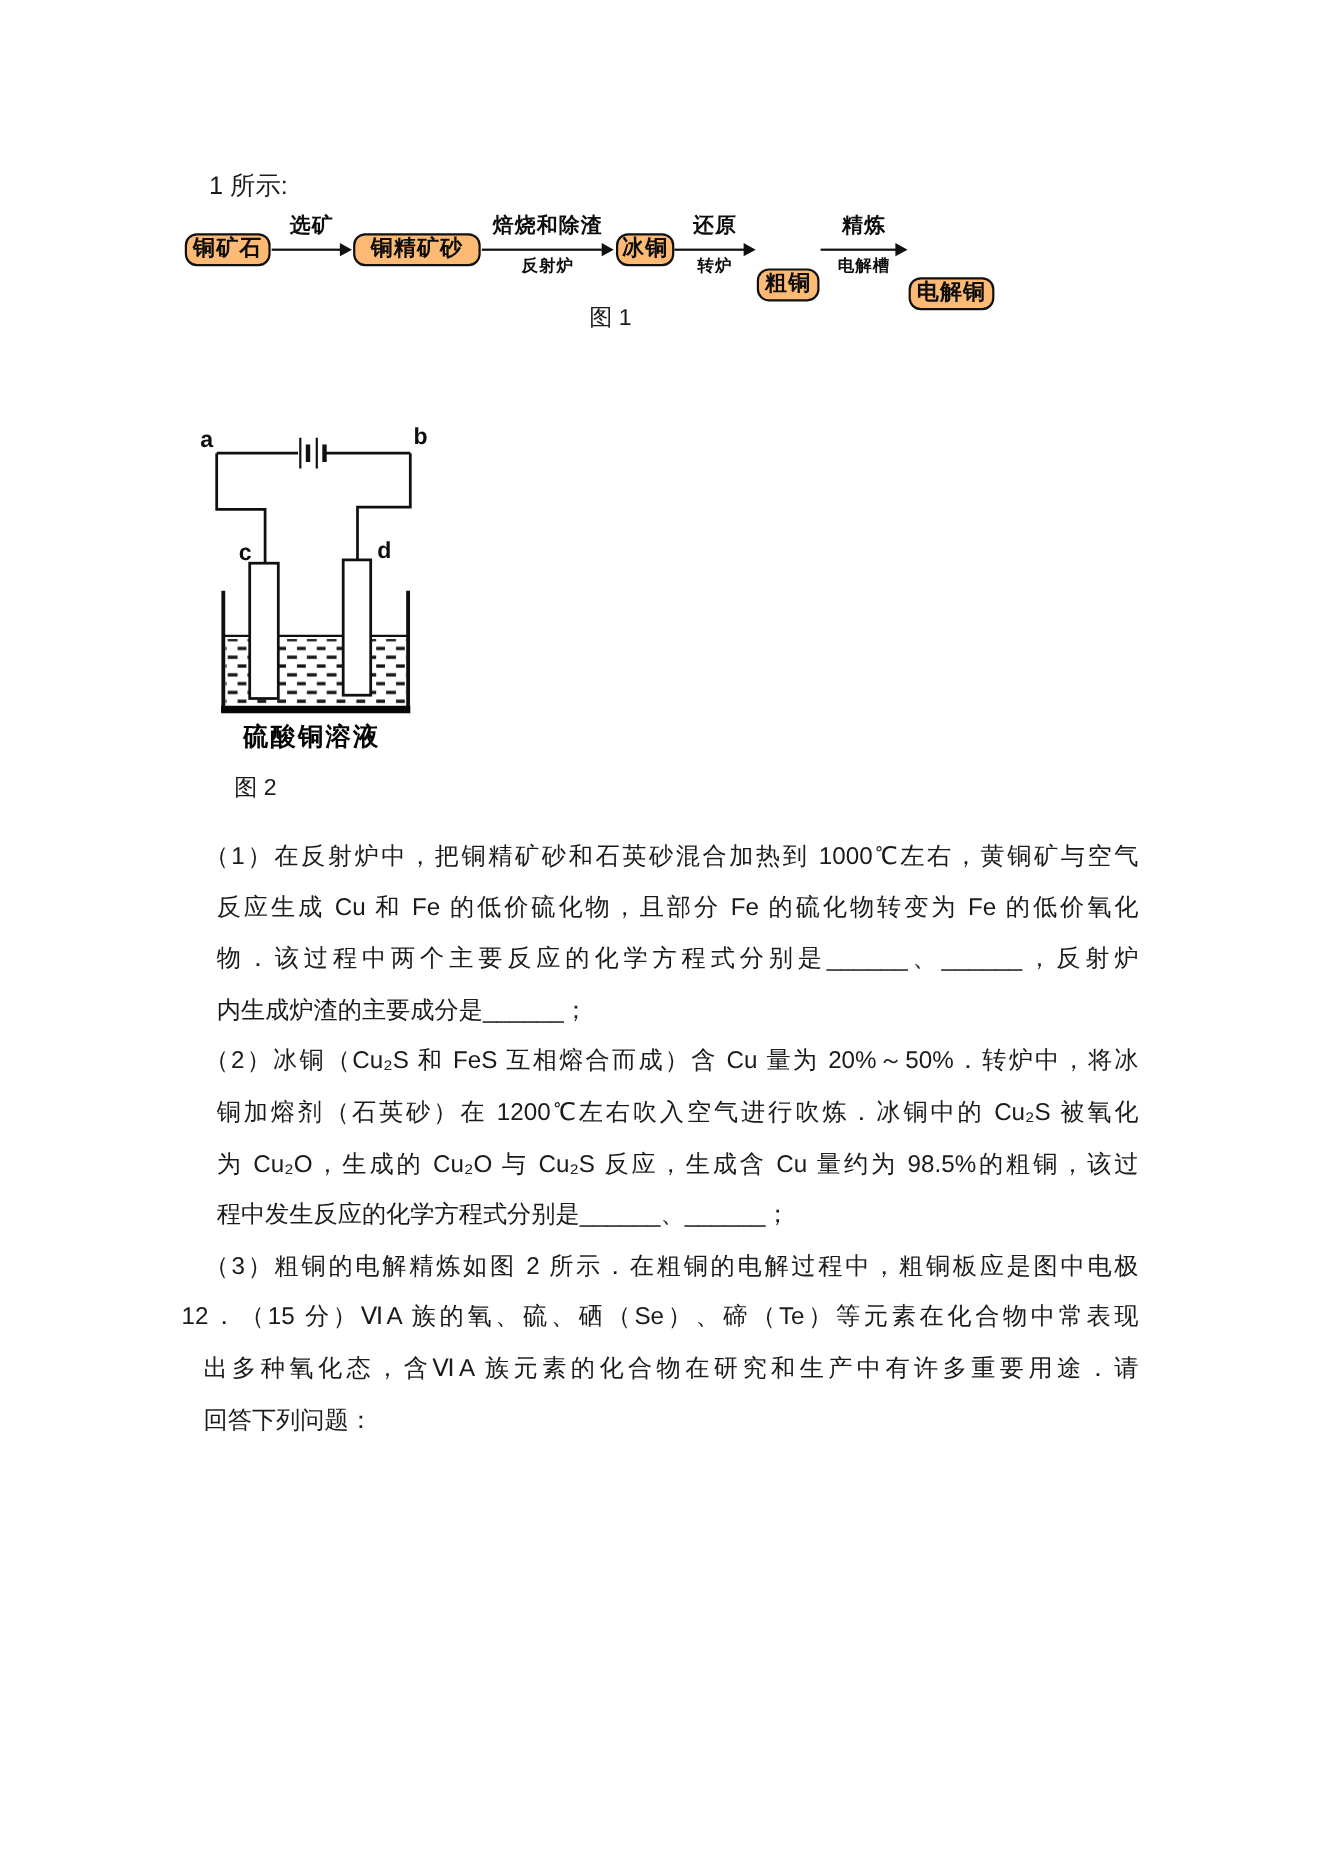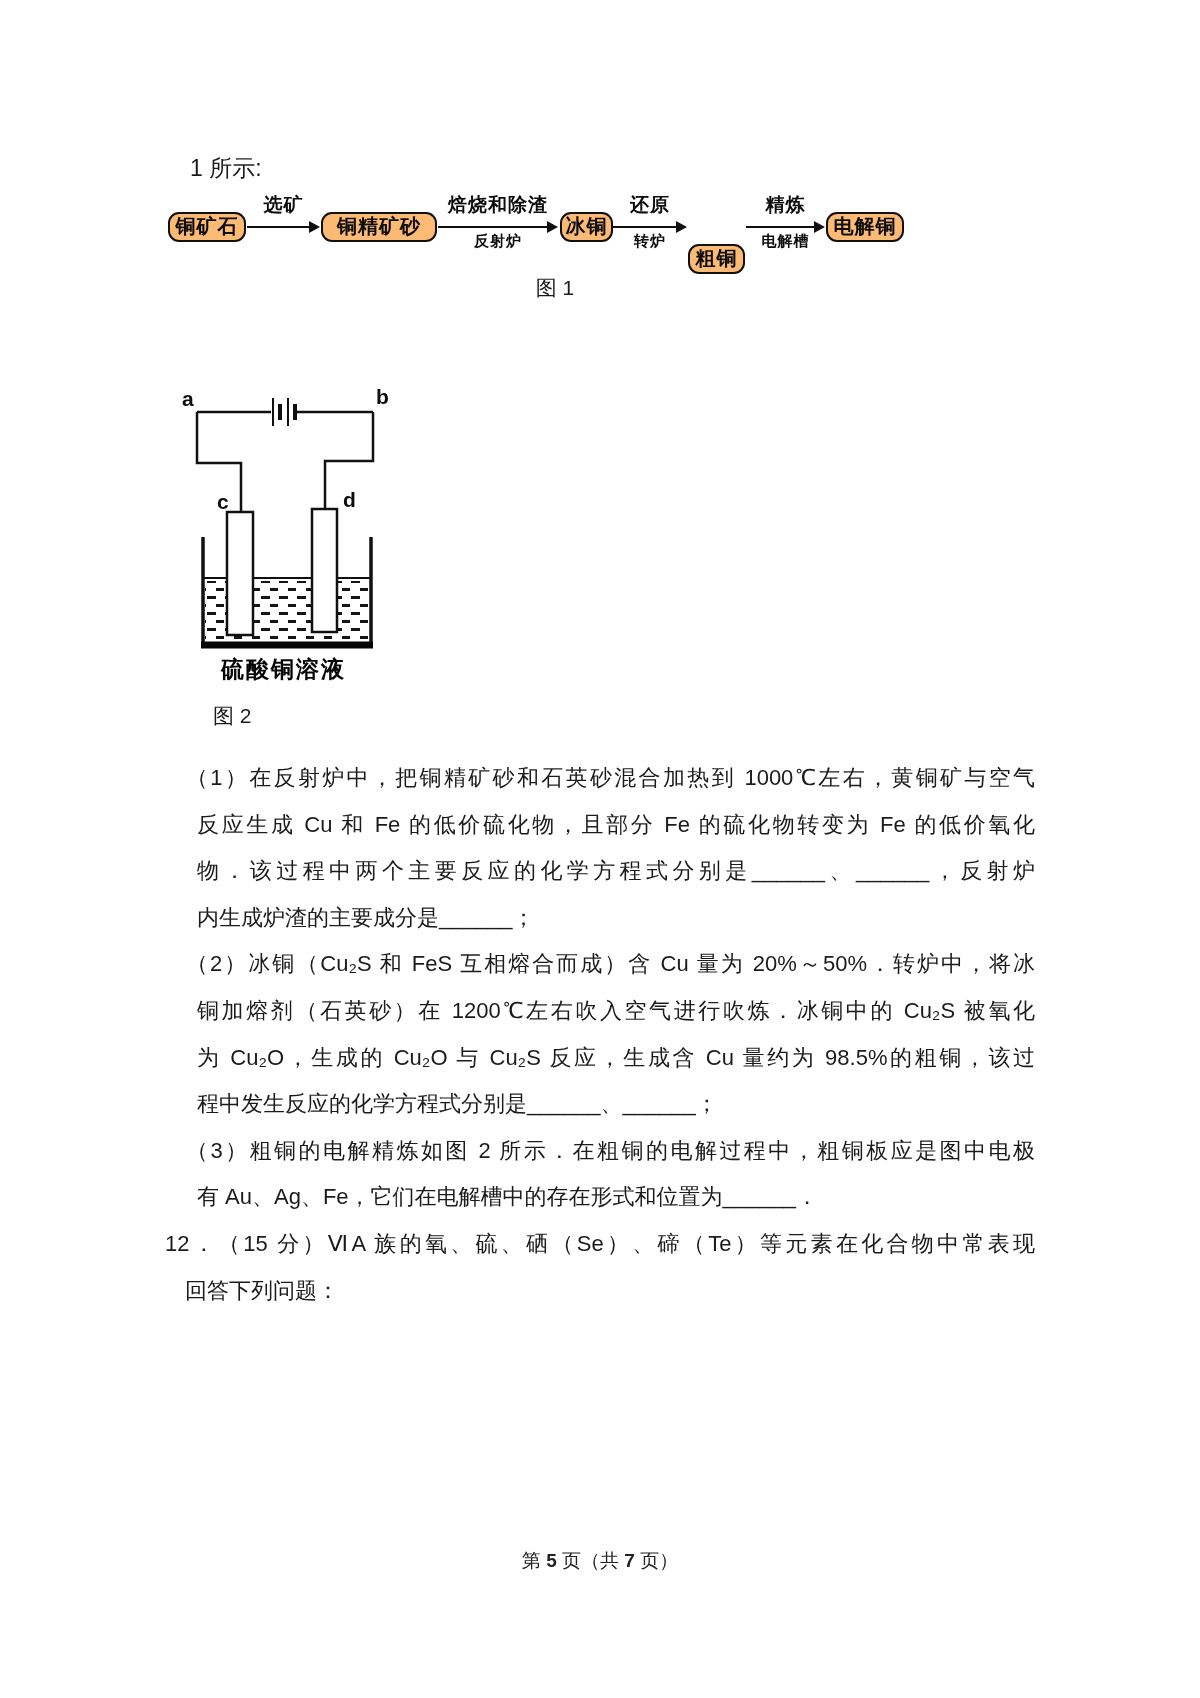--- a/index.html
+++ b/index.html
@@ -44,21 +44,21 @@
 
 <div class="page">
 
   <div class="abs intro">1 所示:</div>
 
   <div>
     <div class="fnode" style="left:168px;width:78px;">铜矿石</div>
     <div class="fnode" style="left:321px;width:116px;">铜精矿砂</div>
     <div class="fnode" style="left:560px;width:53px;">冰铜</div>
     <div class="fnode" style="left:688px;width:57px;margin-top:32px;">粗铜</div>
-    <div class="fnode" style="left:826px;width:78px;">电解铜</div>
+    <div class="fnode" style="left:826px;width:78px;margin-top:40px;">电解铜</div>
 
     <div class="farrow" style="left:247px;width:73px;">
       <div class="lab-above">选矿</div>
       <div class="shaft"></div>
       <div class="head"></div>
     </div>
     <div class="farrow" style="left:438px;width:120px;">
       <div class="lab-above">焙烧和除渣</div>
       <div class="shaft"></div>
       <div class="head"></div>
@@ -127,22 +127,19 @@
   <div class="abs bodyblock">
     <div class="bline ind-item jl">（1）在反射炉中，把铜精矿砂和石英砂混合加热到 1000℃左右，黄铜矿与空气</div>
     <div class="bline ind-cont jl">反应生成 Cu 和 Fe 的低价硫化物，且部分 Fe 的硫化物转变为 Fe 的低价氧化</div>
     <div class="bline ind-cont jl">物．该过程中两个主要反应的化学方程式分别是______、______，反射炉</div>
     <div class="bline ind-cont">内生成炉渣的主要成分是______；</div>
     <div class="bline ind-item jl">（2）冰铜（Cu₂S 和 FeS 互相熔合而成）含 Cu 量为 20%～50%．转炉中，将冰</div>
     <div class="bline ind-cont jl">铜加熔剂（石英砂）在 1200℃左右吹入空气进行吹炼．冰铜中的 Cu₂S 被氧化</div>
     <div class="bline ind-cont jl">为 Cu₂O，生成的 Cu₂O 与 Cu₂S 反应，生成含 Cu 量约为 98.5%的粗铜，该过</div>
     <div class="bline ind-cont">程中发生反应的化学方程式分别是______、______；</div>
     <div class="bline ind-item jl">（3）粗铜的电解精炼如图 2 所示．在粗铜的电解过程中，粗铜板应是图中电极</div>
-    <div class="bline ind-cont">有 Au、Ag、Fe，它们在电解槽中的存在形式和位置为______．</div>
     <div class="bline ind-q12 jl">12．（15 分）ⅥA 族的氧、硫、硒（Se）、碲（Te）等元素在化合物中常表现</div>
+    <div class="bline ind-q12c jl">出多种氧化态，含ⅥA 族元素的化合物在研究和生产中有许多重要用途．请</div>
     <div class="bline ind-q12c">回答下列问题：</div>
   </div>
 
-  <div class="abs footer">
-    <span>第 </span><b>5</b><span> 页（共 </span><b>7</b><span> 页）</span>
-  </div>
 
 </div>
 
 </body></html>

